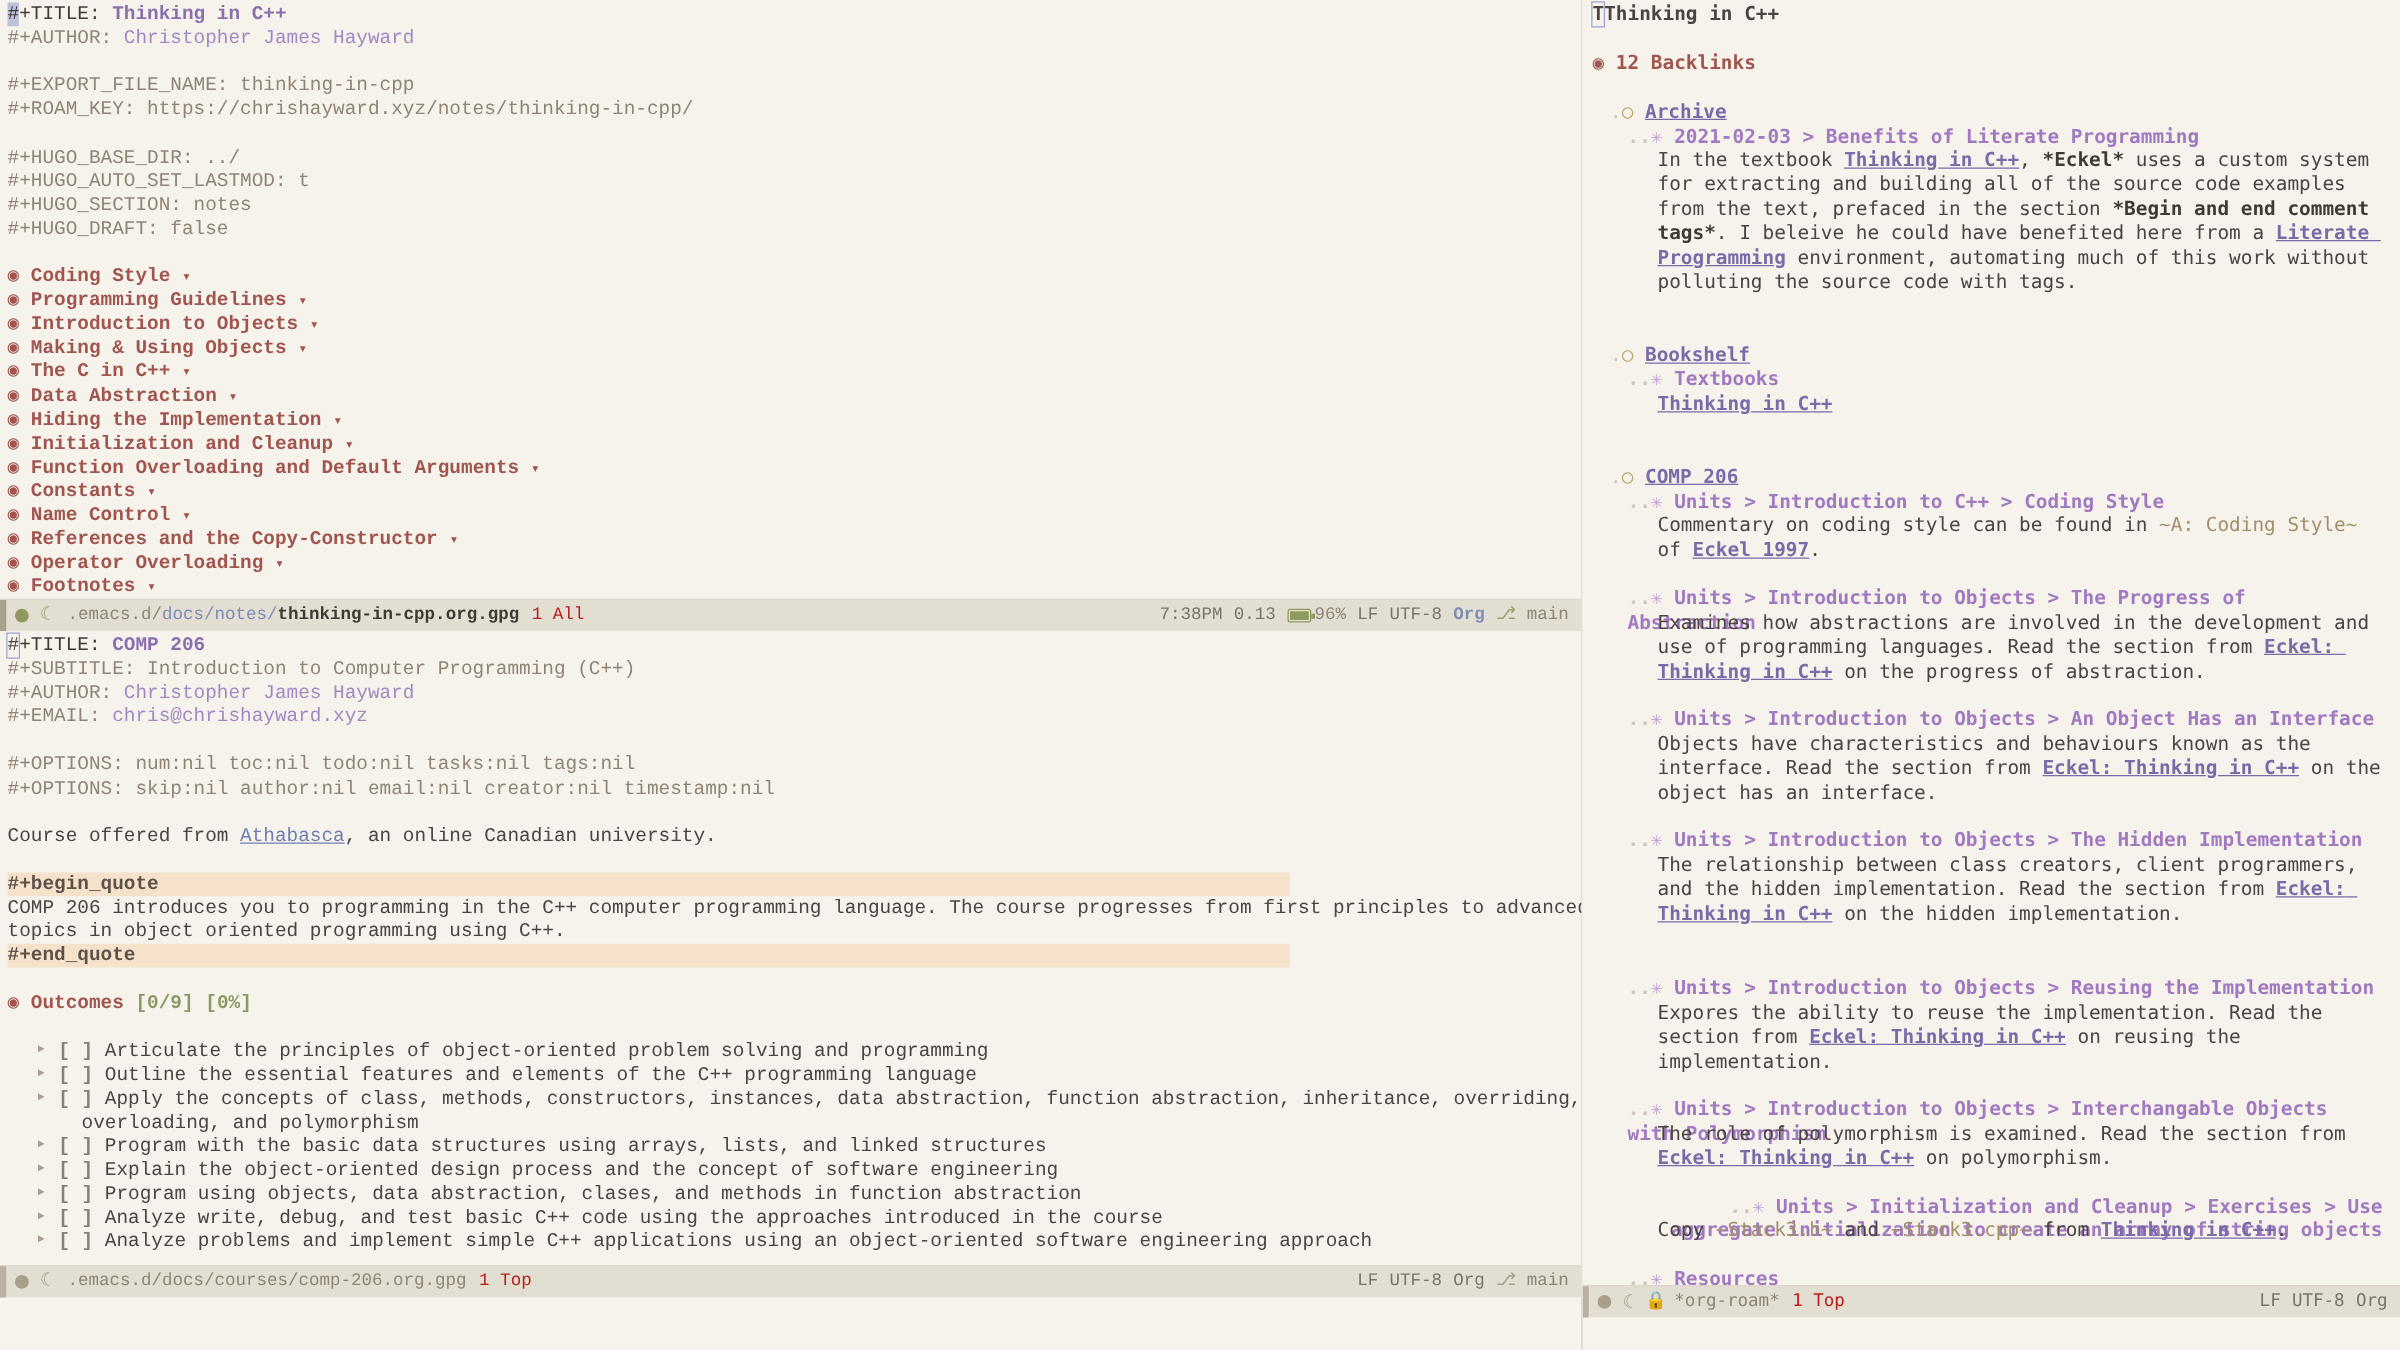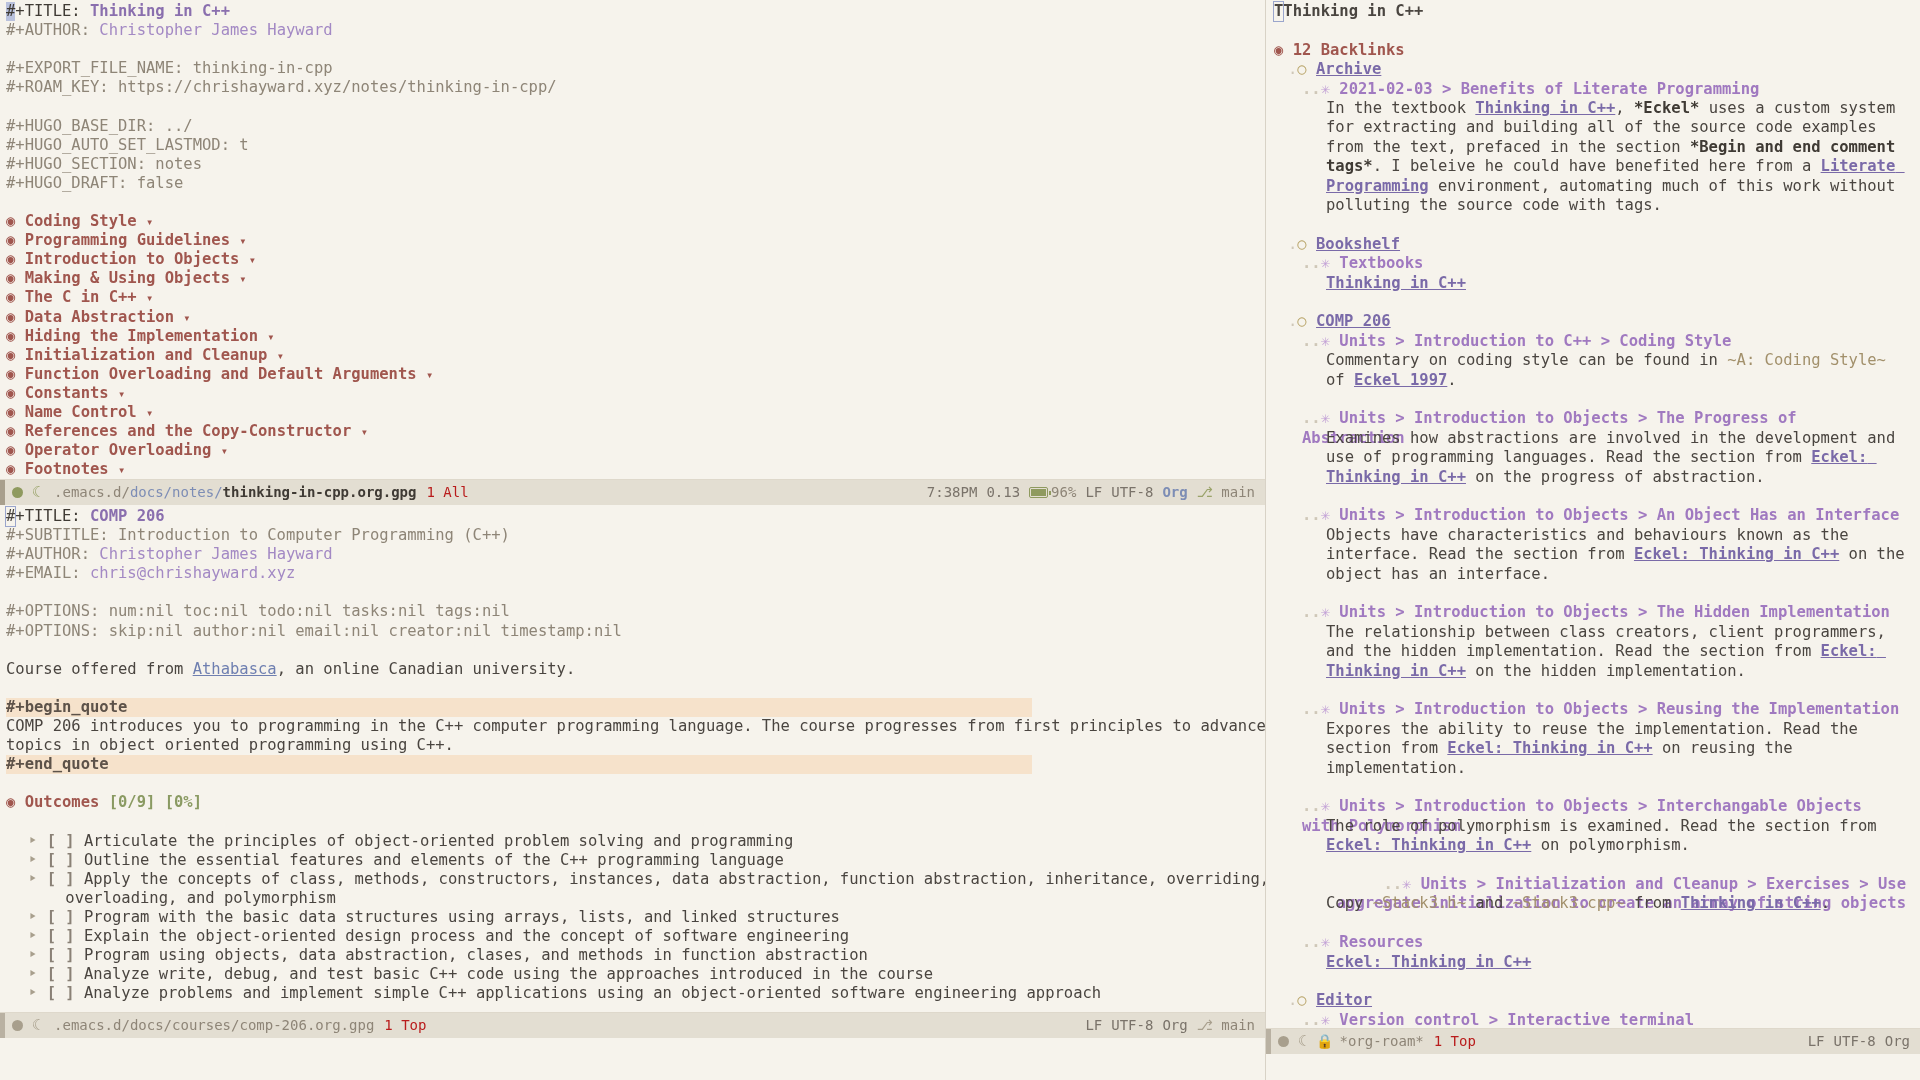--- a/index.html
+++ b/index.html
@@ -8,21 +8,21 @@
     width: 1920px; height: 1080px;
     overflow: hidden;
     background: #f6f3ec;
     font-family: "DejaVu Sans Mono", monospace;
   }
   body { font-size: 15.5px; line-height: 19.1px; color: #4a4540; }
 
   .frame { position: relative; width: 1920px; height: 1080px; display: flex; }
 
   
-  .left-col { width: 1265px; height: 1080px; display: flex; flex-direction: column; background: #f6f3ec; }
+  .left-col { width: 1265px; height: 1080px; display: flex; flex-direction: column; background: #f6f3ec; font-family: Liberation Mono, monospace; }
   .right-col { width: 655px; height: 1080px; display: flex; flex-direction: column; background: #f6f3ec; border-left: 1px solid #d8d2c6; }
 
   .win { position: relative; overflow: hidden; background: #f6f3ec; }
   .win-body { padding: 2px 0 0 6px; overflow: hidden; }
 
   
   .modeline {
     height: 26px; min-height: 26px;
     background: #e3ded2;
     display: flex; align-items: center;
@@ -74,21 +74,21 @@
   .line { white-space: pre; height: 19.1px; }
   .blank { height: 19.1px; }
 
   
   .hline { white-space: pre; height: 19.1px; color:#a0564e; font-weight:bold; }
 
   
   .roam-body { padding: 2px 0 0 8px; font-size: 15.5px; line-height: 19.4px; overflow: hidden; }
   .roam-title { color: #4a4540; font-weight: bold; white-space: pre; height: 19.4px; }
   .roam-h1 { color: #a0564e; font-weight: bold; white-space: pre; height: 19.4px; }
-  .roam-h2 { white-space: pre; height: 19.4px; }
+  .roam-h2 { white-space: pre; height: 19.4px; margin-top: 20px; }
   .roam-h2 .o { color: #b9a56a; }
   .roam-h3 { white-space: pre; height: 19.4px; color: #a079c0; font-weight: bold; }
   .roam-h3 .st { color: #c2a0d6; }
   .roam-dots { color: #cfc7b8; }
   .roam-p { color: #4a4540; white-space: pre-wrap; }
   .roam-para { padding-left: 52px; padding-right: 10px; }
   .roam-gap { height: 19.4px; }
 </style>
 </head>
 <body>
@@ -252,21 +252,21 @@
               <div class="roam-gap"></div>
               <div class="roam-h3" style="padding-left: 28px; white-space: pre-wrap; padding-right: 14px;"><span class="roam-dots">..</span><span class="st">✳</span> <span>Units &gt; Introduction to Objects &gt; The Progress of Abstraction</span></div>
               <div class="roam-para roam-p"><span>Examines how abstractions are involved in the development and use of programming languages. Read the section from </span><span class="link-purple">Eckel: Thinking in C++</span><span> on the progress of abstraction.</span></div>
               <div class="roam-gap"></div>
               <div class="roam-h3" style="padding-left: 28px; white-space: pre-wrap; padding-right: 14px;"><span class="roam-dots">..</span><span class="st">✳</span> <span>Units &gt; Introduction to Objects &gt; An Object Has an Interface</span></div>
               <div class="roam-para roam-p"><span>Objects have characteristics and behaviours known as the interface. Read the section from </span><span class="link-purple">Eckel: Thinking in C++</span><span> on the object has an interface.</span></div>
               <div class="roam-gap"></div>
               <div class="roam-h3" style="padding-left: 28px; white-space: pre-wrap; padding-right: 14px;"><span class="roam-dots">..</span><span class="st">✳</span> <span>Units &gt; Introduction to Objects &gt; The Hidden Implementation</span></div>
               <div class="roam-para roam-p"><span>The relationship between class creators, client programmers, and the hidden implementation. Read the section from </span><span class="link-purple">Eckel: Thinking in C++</span><span> on the hidden implementation.</span></div>
               <div class="roam-gap"></div>
-              <div class="roam-h3" style="padding-left: 28px; white-space: pre-wrap; padding-right: 14px;"><span class="roam-dots">..</span><span class="st">✳</span> <span>Units &gt; Introduction to Objects &gt; Reusing the Implementation</span></div>
+              <div class="roam-h3" style="padding-left: 28px; white-space: pre-wrap; padding-right: 14px; margin-top: 21px;"><span class="roam-dots">..</span><span class="st">✳</span> <span>Units &gt; Introduction to Objects &gt; Reusing the Implementation</span></div>
               <div class="roam-para roam-p"><span>Expores the ability to reuse the implementation. Read the section from </span><span class="link-purple">Eckel: Thinking in C++</span><span> on reusing the implementation.</span></div>
               <div class="roam-gap"></div>
               <div class="roam-h3" style="padding-left: 28px; white-space: pre-wrap; padding-right: 14px;"><span class="roam-dots">..</span><span class="st">✳</span> <span>Units &gt; Introduction to Objects &gt; Interchangable Objects with Polymorphism</span></div>
               <div class="roam-para roam-p"><span>The role of polymorphism is examined. Read the section from </span><span class="link-purple">Eckel: Thinking in C++</span><span> on polymorphism.</span></div>
               <div class="roam-gap"></div>
               <div class="roam-h3" style="padding-left: 28px; white-space: pre-wrap; padding-right: 14px; text-align: right;"><span class="roam-dots">..</span><span class="st">✳</span> <span>Units &gt; Initialization and Cleanup &gt; Exercises &gt; Use aggregate initialization to create an array of string objects</span></div>
               <div class="roam-para roam-p"><span>Copy </span><span class="verbatim">~Stack3.h~</span><span> and </span><span class="verbatim">~Stack3.cpp~</span><span> from </span><span class="link-purple">Thinking in C++</span><span>.</span></div>
               <div class="roam-gap"></div>
               <div class="roam-h3" style="padding-left: 28px; white-space: pre-wrap; padding-right: 14px;"><span class="roam-dots">..</span><span class="st">✳</span> <span>Resources</span></div>
               <div class="roam-para roam-p"><span class="link-purple">Eckel: Thinking in C++</span></div>

